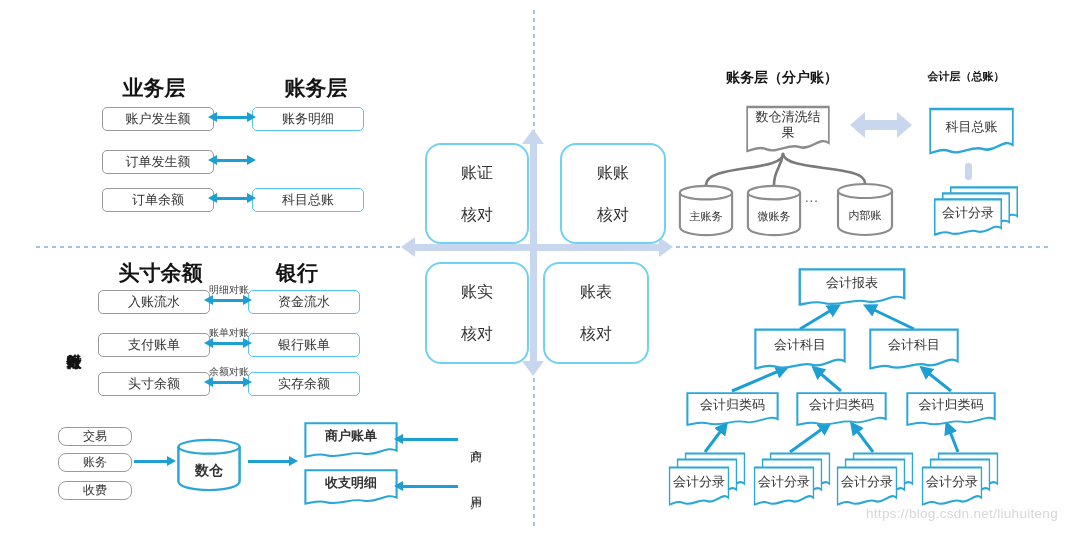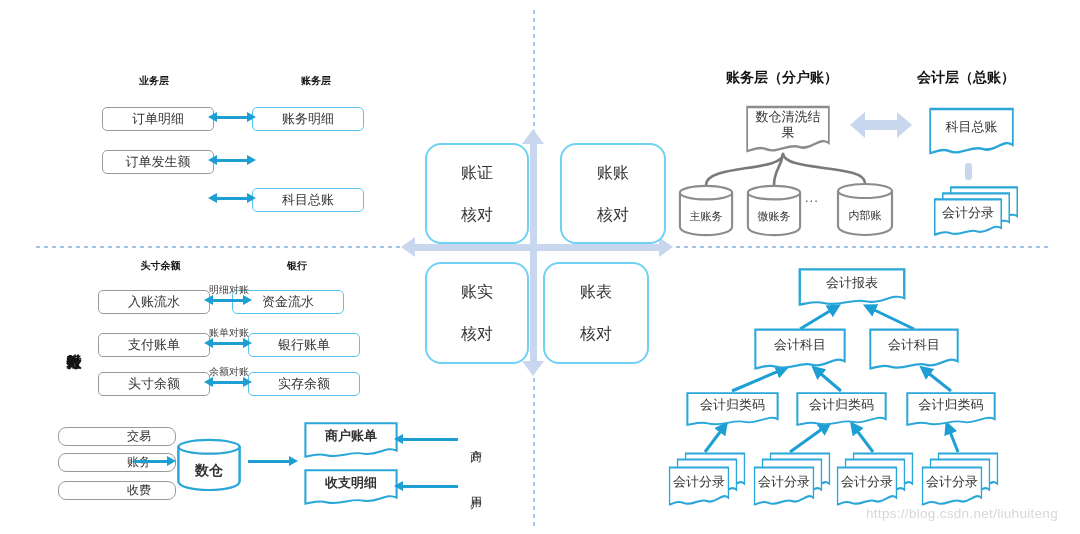--- a/index.html
+++ b/index.html
@@ -25,22 +25,22 @@
   .xbar{position:absolute;background:var(--la);z-index:1;}
   .tri{position:absolute;width:0;height:0;z-index:1;}
   .tri.up{border-left:11px solid transparent;border-right:11px solid transparent;border-bottom:15px solid var(--la);}
   .tri.down{border-left:11px solid transparent;border-right:11px solid transparent;border-top:15px solid var(--la);}
   .tri.left{border-top:10px solid transparent;border-bottom:10px solid transparent;border-right:14px solid var(--la);}
   .tri.right{border-top:10px solid transparent;border-bottom:10px solid transparent;border-left:14px solid var(--la);}
   
   .box{position:absolute;background:#fff;border:1.5px solid var(--gray);border-radius:5px;
        display:flex;align-items:center;justify-content:center;font-size:13px;z-index:2;}
   .box.blue{border-color:var(--boxblue);}
-  .box.round{border-radius:8px;font-size:12px;padding-left:44px;}
-  .hdr{position:absolute;font-weight:bold;font-size:10px;color:#141414;text-align:center;z-index:2;}
+  .box.round{border-radius:8px;font-size:12px;}
+  .hdr{position:absolute;font-weight:bold;font-size:21px;color:#141414;text-align:center;z-index:2;}
   .slabel{position:absolute;font-size:10px;color:#444;z-index:3;text-align:center;}
   .vtext{position:absolute;writing-mode:vertical-rl;text-orientation:upright;z-index:2;
          display:flex;align-items:center;justify-content:center;}
   
   .cbox{position:absolute;background:#fff;border:2px solid var(--cb);border-radius:16px;z-index:2;
         display:flex;align-items:center;justify-content:center;text-align:center;
         font-size:16px;line-height:42px;white-space:pre-line;color:#333;}
   
   .darrow{position:absolute;height:3px;background:var(--ab);z-index:2;}
   .darrow::before{content:"";position:absolute;left:-8px;top:-4px;width:0;height:0;
@@ -99,32 +99,33 @@
   <div class="cbox" style="left:560px;top:143px;width:102px;height:97px;">账账
 核对</div>
   <div class="cbox" style="left:425px;top:262px;width:100px;height:98px;">账实
 核对</div>
   <div class="cbox" style="left:543px;top:262px;width:102px;height:98px;">账表
 核对</div>
 
   <div class="hdr" style="left:114px;top:74px;width:80px;">业务层</div>
   <div class="hdr" style="left:276px;top:74px;width:80px;">账务层</div>
 
-  <div class="box" style="left:102px;top:107px;width:110px;height:22px;">订单明细</div>
+  <div class="box" style="left:102px;top:107px;width:110px;height:22px;">账户发生额</div>
   <div class="box blue" style="left:252px;top:107px;width:110px;height:22px;text-align:center;">账务明细</div>
   <div class="darrow" style="left:216px;top:116px;width:32px;"></div>
 
   <div class="box" style="left:102px;top:150px;width:110px;height:22px;">订单发生额</div>
   <div class="darrow" style="left:216px;top:159px;width:32px;"></div>
 
+  <div class="box" style="left:102px;top:188px;width:110px;height:22px;">订单余额</div>
   <div class="box blue" style="left:252px;top:188px;width:110px;height:22px;">科目总账</div>
   <div class="darrow" style="left:216px;top:197px;width:32px;"></div>
 
   <div class="hdr" style="left:712px;top:69px;width:140px;font-size:14px;">账务层（分户账）</div>
-  <div class="hdr" style="left:896px;top:69px;width:140px;font-size:14px;">会计层（总账）</div>
+  <div class="hdr" style="left:896px;top:69px;width:140px;font-size:11px;">会计层（总账）</div>
 
   <svg class="lines" style="left:660px;top:152px;width:250px;height:78px;" viewBox="0 0 250 78">
     <path d="M123,2 C123,20 46,12 46,33" fill="none" stroke="#7a7a7a" stroke-width="2.6" stroke-linecap="round"></path>
     <path d="M123,2 C121,16 114,18 114,33" fill="none" stroke="#7a7a7a" stroke-width="2.6" stroke-linecap="round"></path>
     <path d="M123,2 C125,20 205,12 205,31" fill="none" stroke="#7a7a7a" stroke-width="2.6" stroke-linecap="round"></path>
   </svg>
 
   <div class="doc" style="left:745px;top:104px;width:86px;height:50px;">
     <svg viewBox="0 0 120 50" preserveAspectRatio="none">
         <path d="M3,3 L117,3 L117,39 C104,32 92,47 76,43 C60,39 46,50 29,45 C19,42 10,46 3,47 Z" fill="#fff" stroke="#8c8c8c" stroke-width="2.4"></path>
@@ -186,21 +187,21 @@
         </svg>
       <div class="lbl">会计分录</div>
     </div>
   </div>
 
   <div class="vtext bold" style="left:64px;top:308px;height:68px;font-size:15px;color:#141414;">银行对账</div>
   <div class="hdr" style="left:113px;top:259px;width:95px;">头寸余额</div>
   <div class="hdr" style="left:262px;top:259px;width:70px;">银行</div>
 
   <div class="box" style="left:98px;top:290px;width:110px;height:22px;">入账流水</div>
-  <div class="box blue" style="left:232px;top:290px;width:110px;height:22px;">资金流水</div>
+  <div class="box blue" style="left:248px;top:290px;width:110px;height:22px;">资金流水</div>
   <div class="slabel" style="left:206px;top:283px;width:46px;">明细对账</div>
   <div class="darrow" style="left:212px;top:299px;width:32px;"></div>
 
   <div class="box" style="left:98px;top:333px;width:110px;height:22px;">支付账单</div>
   <div class="box blue" style="left:248px;top:333px;width:110px;height:22px;">银行账单</div>
   <div class="slabel" style="left:206px;top:326px;width:46px;">账单对账</div>
   <div class="darrow" style="left:212px;top:342px;width:32px;"></div>
 
   <div class="box" style="left:98px;top:372px;width:110px;height:22px;">头寸余额</div>
   <div class="box blue" style="left:248px;top:372px;width:110px;height:22px;">实存余额</div>

